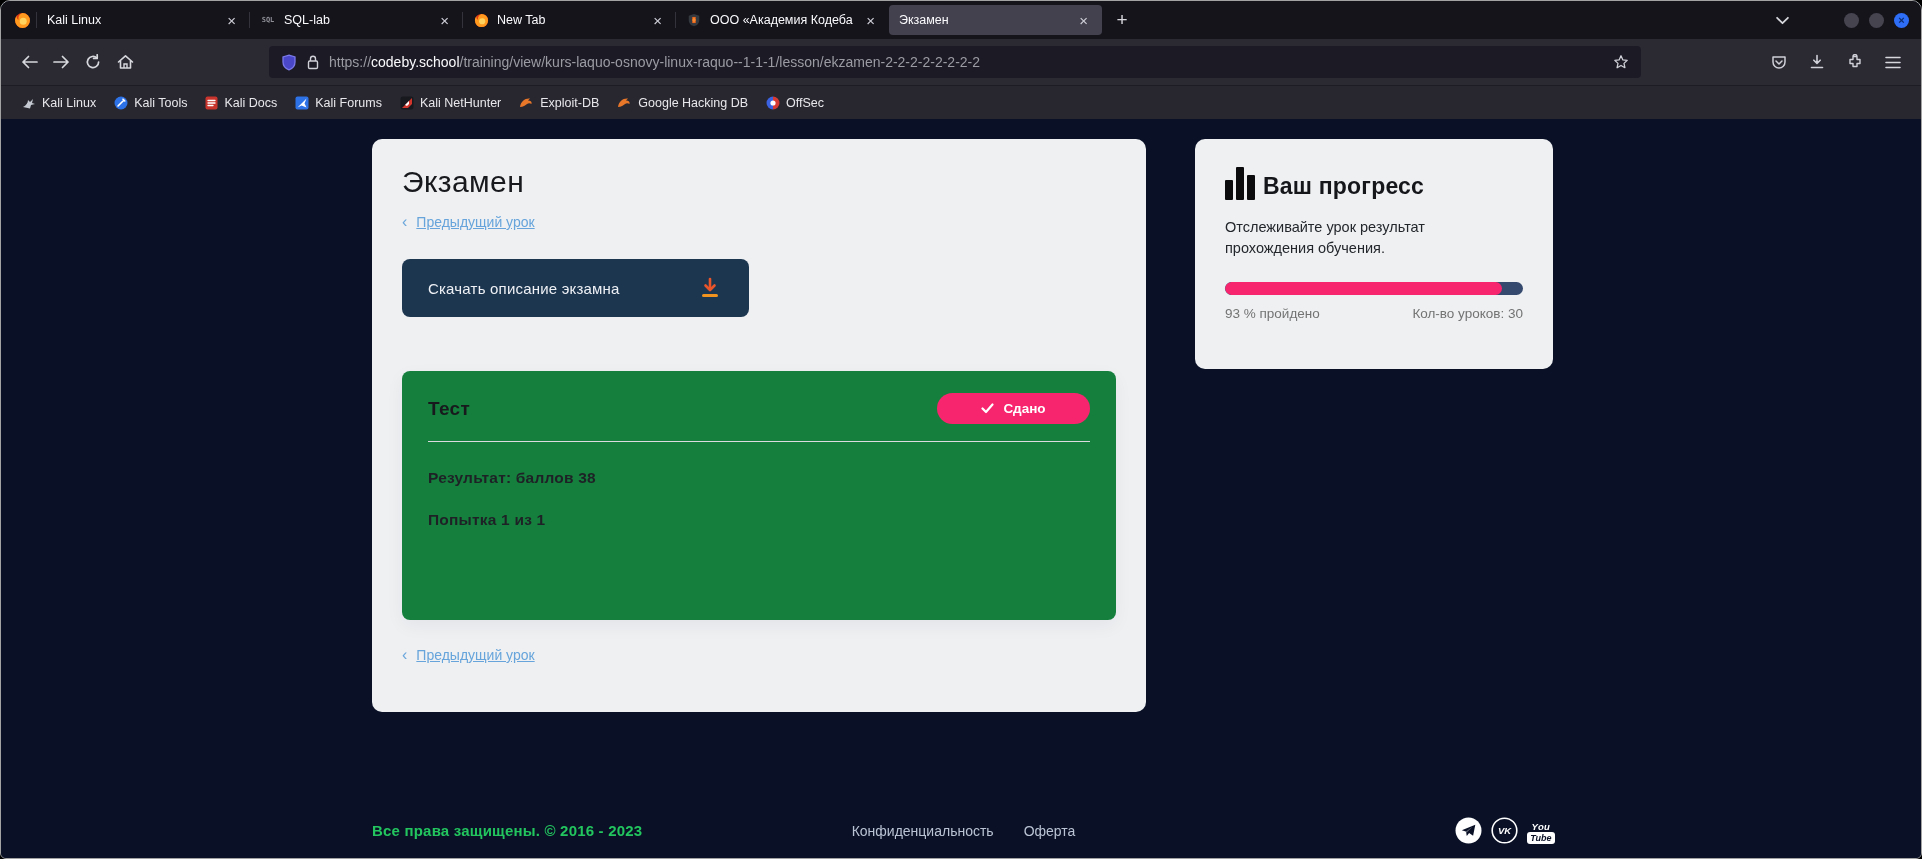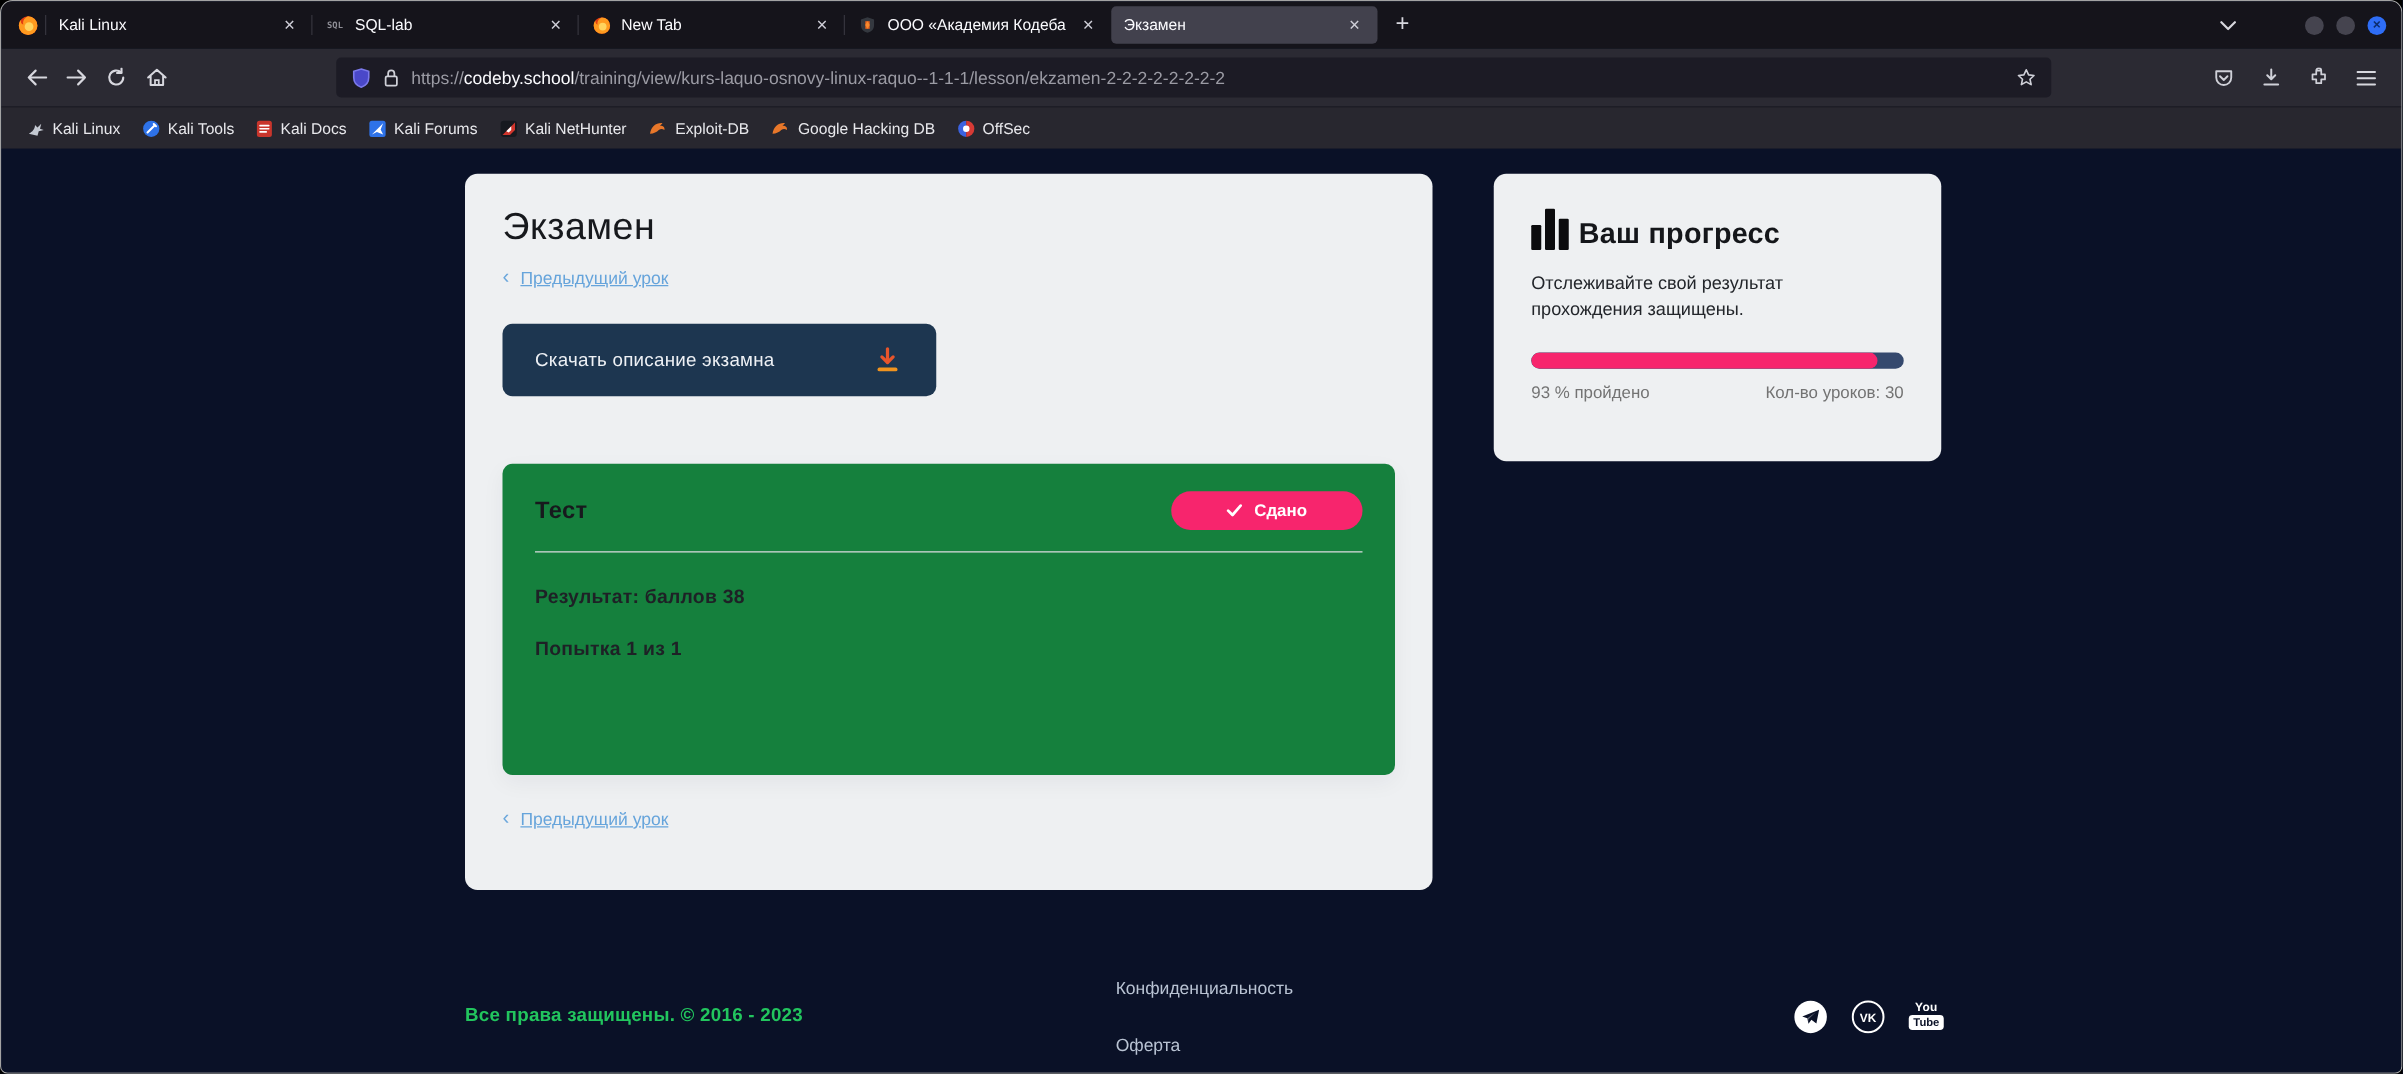--- a/index.html
+++ b/index.html
@@ -65,23 +65,23 @@
   .pc-title { font-size:23px; font-weight:bold; color:#14161a; letter-spacing:.2px; }
   .pc-desc { margin-top:17px; font-size:14.5px; line-height:21px; color:#23262b; max-width:245px; }
   .pbar { margin-top:23px; height:13px; border-radius:7px; background:#35496e; overflow:hidden; }
   .pbar-fill { height:100%; background:#f7256d; border-radius:7px; }
   .pc-labels { margin-top:11px; display:flex; justify-content:space-between; font-size:13.5px; color:#737373; }
 
   
   .footer { position:absolute; left:371px; right:366px; bottom:14px; display:flex; align-items:center; }
   .copyright { font-size:15px; font-weight:600; color:#22c55e; letter-spacing:.2px; }
   .f-left { flex:1; } .f-right { flex:1; display:flex; justify-content:flex-end; }
-  .f-links { display:flex; gap:30px;flex-direction:column; }
+  .f-links { display:flex; gap:30px; }
   .f-links .fl { color:#b9c3d3; font-size:14px; cursor:pointer; }
-  .socials { display:flex; gap:19px; align-items:center; }
+  .socials { display:flex; gap:9px; align-items:flex-end;font-style:italic; }
   .yt { display:flex; flex-direction:column; align-items:center; line-height:1; }
   .yt-you { color:#fff; font-size:9.5px; font-weight:bold; letter-spacing:.3px; }
   .yt-tube { margin-top:1px; background:#fff; color:#0a1127; border-radius:3px; font-size:9px; font-weight:bold; padding:1.5px 3.5px; }
   svg { display:block; }
 </style>
 </head>
 <body>
 
 <div class="window">
 
@@ -314,21 +314,21 @@
 
     <div class="progress-card">
       <div class="pc-head">
         <span class="chart-icon">
           <span class="b b1"></span>
             <span class="b b2"></span>
             <span class="b b3"></span>
         </span>
         <span class="pc-title">Ваш прогресс</span>
       </div>
-      <div class="pc-desc">Отслеживайте свой результат прохождения защищены.</div>
+      <div class="pc-desc">Отслеживайте урок результат прохождения обучения.</div>
       <div class="pbar">
         <div class="pbar-fill" style="width: 93%;"></div>
       </div>
       <div class="pc-labels">
         <span>93 % пройдено</span>
         <span>Кол-во уроков: 30</span>
       </div>
     </div>
 
     <div class="footer">

